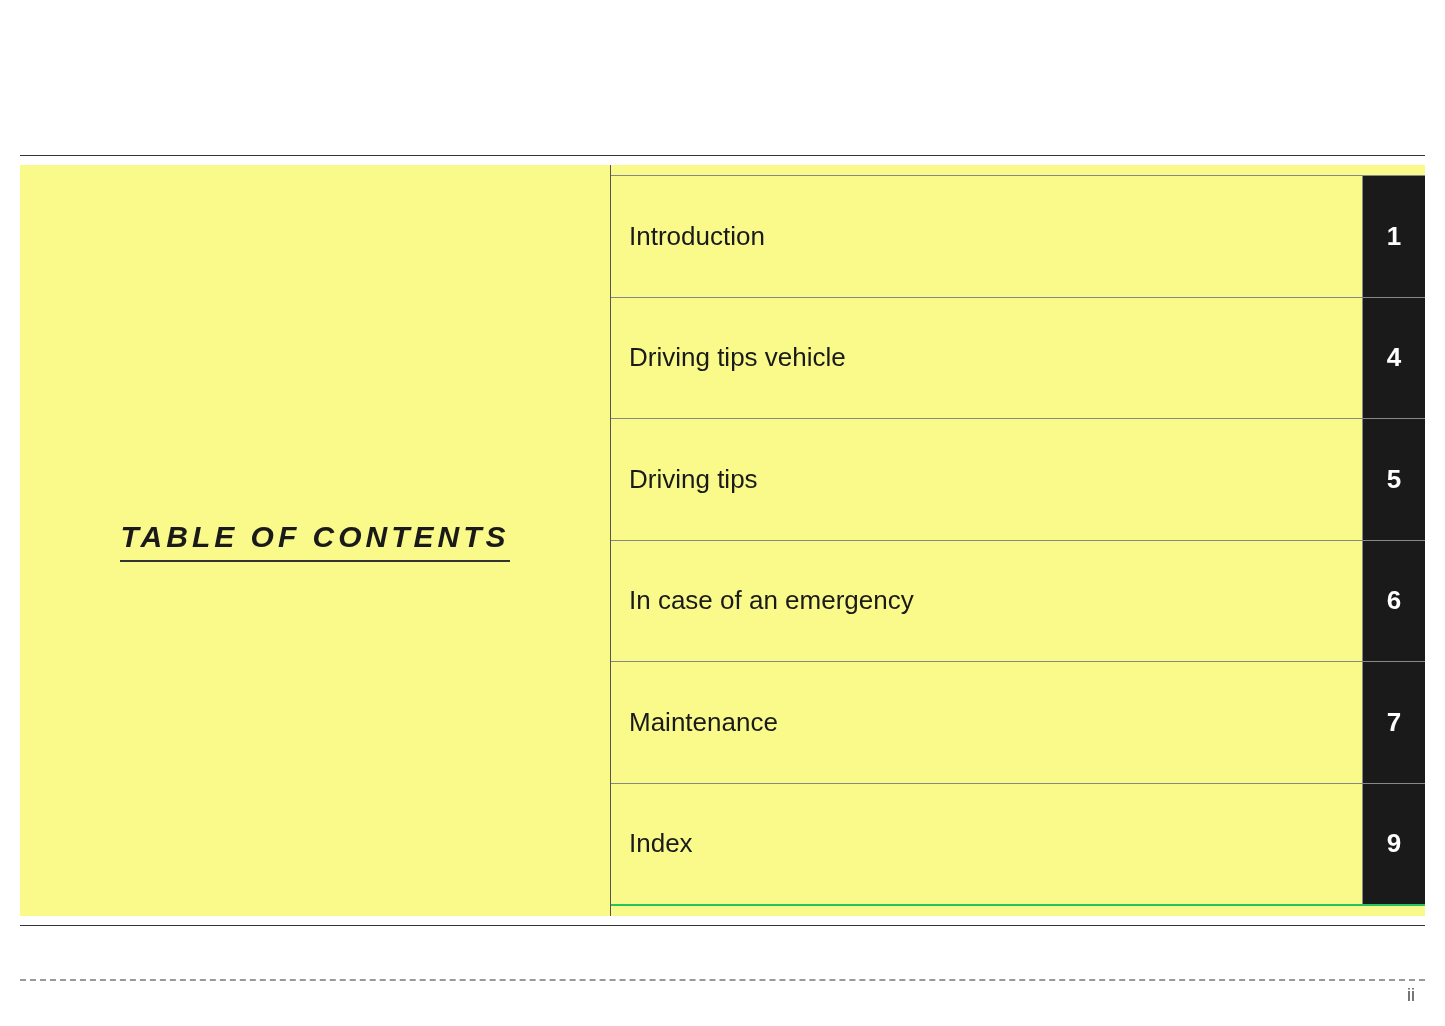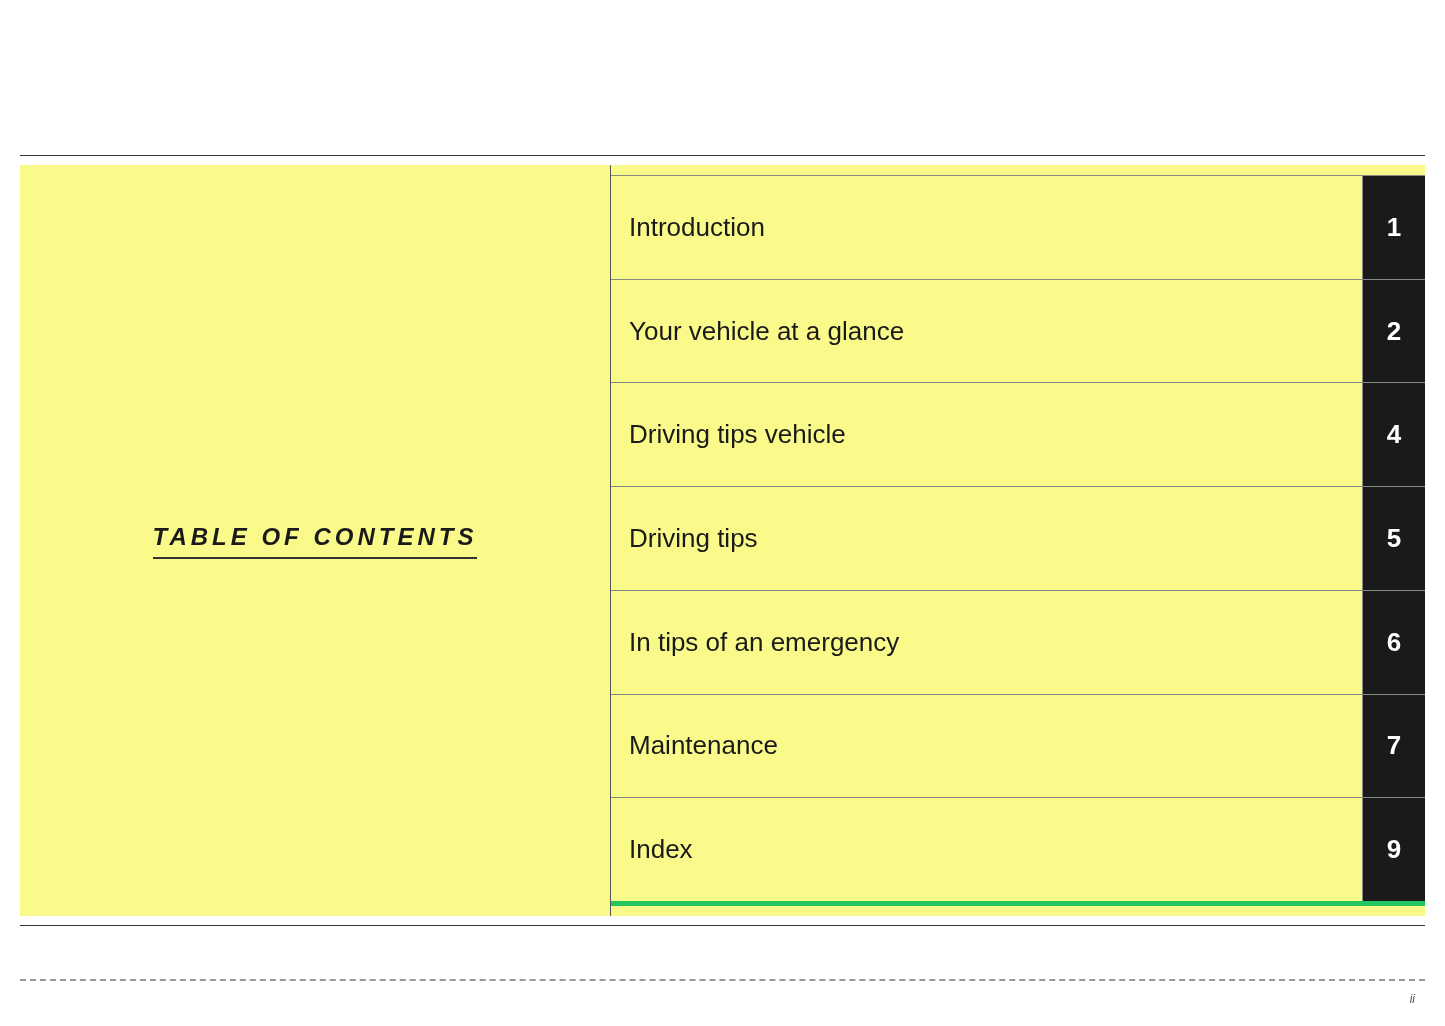--- a/index.html
+++ b/index.html
@@ -52,23 +52,22 @@
       right: 20px;
       height: 1px;
       border-top: 2px dashed #999999;
     }
 
     
     .page-number {
       position: absolute;
       bottom: 20px;
       right: 30px;
-      font-size: 12px;
+      font-size: 18px;
       color: #555;
-      font-style: italic;
     }
 
     
     .main-content {
       position: absolute;
       top: 165px;
       left: 20px;
       right: 20px;
       bottom: 110px;
       display: flex;
@@ -79,21 +78,21 @@
       flex: 0 0 590px;
       background: #FAFA8A;
       display: flex;
       align-items: center;
       justify-content: center;
       position: relative;
     }
 
     .toc-title {
       font-family: Arial, sans-serif;
-      font-size: 24px;
+      font-size: 30px;
       font-weight: bold;
       font-style: italic;
       letter-spacing: 4px;
       color: #1a1a1a;
       text-transform: uppercase;
       border-bottom: 2px solid #333;
       padding-bottom: 6px;
     }
 
     
@@ -108,21 +107,21 @@
 
     
     .toc-row {
       display: flex;
       align-items: stretch;
       flex: 1;
       border-top: 1px solid #888;
     }
 
     .toc-row:last-child {
-      border-bottom: 5px solid #22c55e;
+      border-bottom: 2px solid #22c55e;
     }
 
     .toc-label {
       flex: 1;
       background: #FAFA8A;
       display: flex;
       align-items: center;
       padding-left: 18px;
       font-size: 26px;
       color: #1a1a1a;
@@ -162,33 +161,29 @@
 
     <div class="panel-divider"></div>
 
     <div class="right-panel">
 
     <div class="toc-row">
           <div class="toc-label">Introduction</div>
           <div class="toc-number">1</div>
         </div>
         <div class="toc-row">
-          <div class="toc-label">Your vehicle at a glance</div>
-          <div class="toc-number">2</div>
-        </div>
-        <div class="toc-row">
           <div class="toc-label">Driving tips vehicle</div>
           <div class="toc-number">4</div>
         </div>
         <div class="toc-row">
           <div class="toc-label">Driving tips</div>
           <div class="toc-number">5</div>
         </div>
         <div class="toc-row">
-          <div class="toc-label">In tips of an emergency</div>
+          <div class="toc-label">In case of an emergency</div>
           <div class="toc-number">6</div>
         </div>
         <div class="toc-row">
           <div class="toc-label">Maintenance</div>
           <div class="toc-number">7</div>
         </div>
         <div class="toc-row">
           <div class="toc-label">Index</div>
           <div class="toc-number">9</div>
         </div>

